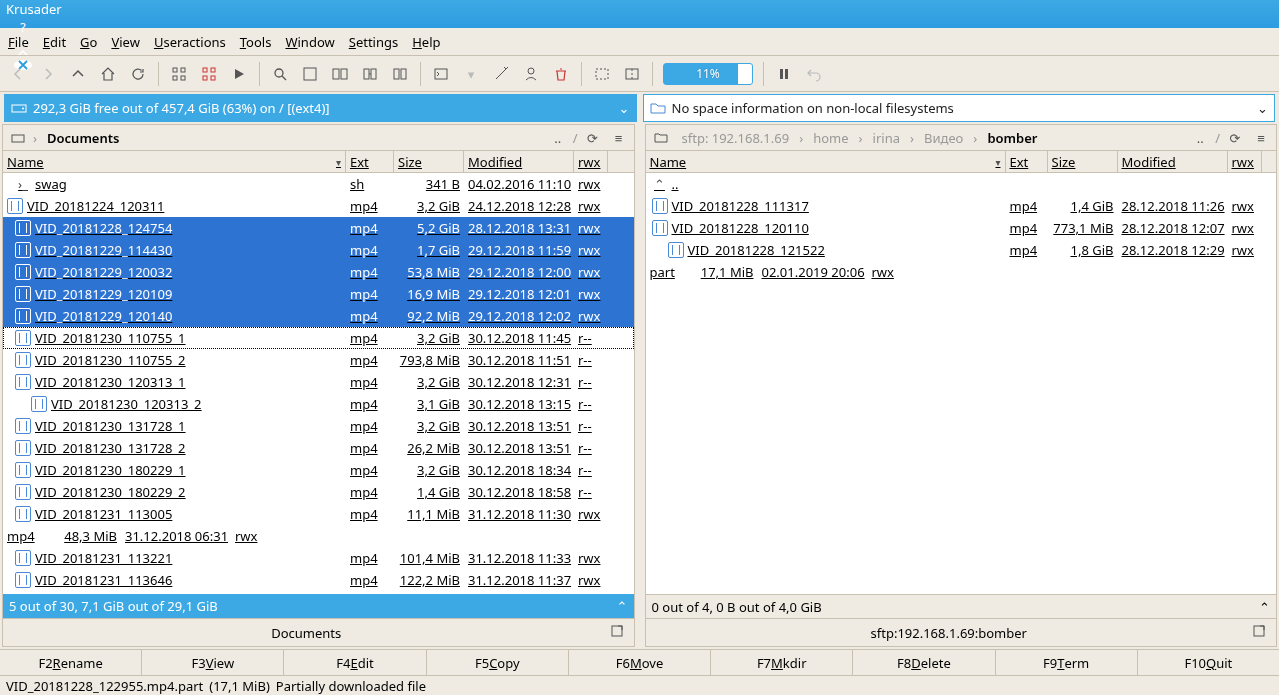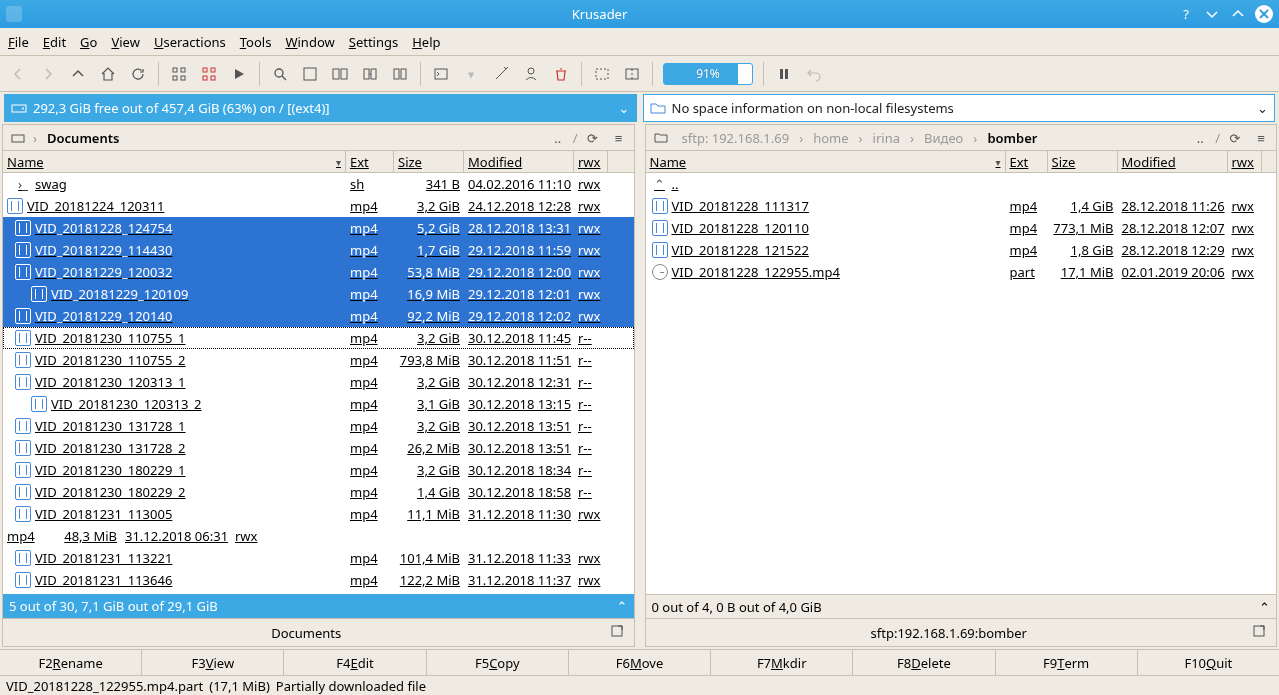--- a/index.html
+++ b/index.html
@@ -1,18 +1,18 @@
 <!DOCTYPE html>
 <html><head>
 <meta charset="utf-8">
 <style>
 * { box-sizing: border-box; margin: 0; padding: 0; font-family: "Noto Sans", "Liberation Sans", sans-serif; font-size: 13px; }
 html, body { width: 1279px; height: 695px; overflow: hidden; background: #EFEBE2; }
 .window { width: 100%; height: 100%; display: flex; flex-direction: column; }
-.titlebar { background: linear-gradient(#3DA9E4, #2D9CE0); height: 28px; display: flex; align-items: center; color: #fff; padding: 0 6px; }
+.titlebar { background: linear-gradient(#3DA9E4, #2D9CE0); height: 28px; display: flex; align-items: flex-start; color: #fff; padding: 0 6px; flex-direction: column; }
 .titlebar .tb-icon { width:16px; height:16px; background:#fff3; border-radius:3px; margin-right:8px; }
 .titlebar .tb-title { flex:1; text-align:center; font-size:13px; }
 .titlebar .tb-btn { width:18px; height:18px; margin-left:8px; display:flex; align-items:center; justify-content:center; color:#fff; cursor:pointer; }
 .titlebar .tb-close { background:#fff; color:#2D9CE0; border-radius:50%; width:18px; height:18px; }
 .menubar { height:28px; display:flex; align-items:center; padding:0 8px; gap:14px; border-bottom:1px solid #C8C1B2; }
 .menubar span { cursor:pointer; }
 .menubar span u{text-decoration:underline;}
 .toolbar { height:36px; display:flex; align-items:center; padding:0 4px; gap:2px; border-bottom:1px solid #C8C1B2; }
 .tbtn { width:28px; height:28px; display:flex; align-items:center; justify-content:center; color:#555; border-radius:3px; cursor:pointer; }
 .tbtn.disabled{color:#bbb;}
@@ -211,21 +211,21 @@
       </div>
     <div class="tbtn">
         <svg width="16" height="16" viewBox="0 0 16 16">
           <rect x="2" y="3" width="12" height="10" stroke="currentColor" fill="none"></rect>
           <path d="M8 3 V13" stroke="currentColor" stroke-dasharray="2"></path>
         </svg>
       </div>
     <div class="tsep"></div>
     <div class="progress">
         <div class="fill"></div>
-        <div class="txt">91%</div>
+        <div class="txt">11%</div>
       </div>
     <div class="tsep"></div>
     <div class="tbtn">
         <svg width="14" height="14" viewBox="0 0 14 14">
           <rect x="3" y="2" width="3" height="10" fill="currentColor"></rect>
           <rect x="8" y="2" width="3" height="10" fill="currentColor"></rect>
         </svg>
       </div>
     <div class="tbtn disabled">
         <svg width="16" height="16" viewBox="0 0 16 16">
@@ -324,21 +324,21 @@
       <div class="cell" style="width:343px;padding-left:12px">
                 <span class="ficon video"></span>
                 <span>VID_20181229_120032</span>
               </div>
       <div class="cell" style="width:48px">mp4</div>
       <div class="cell r" style="width:70px">53,8 MiB</div>
       <div class="cell" style="width:110px">29.12.2018 12:00</div>
       <div class="cell" style="width:34px">rwx</div>
     </div>
             <div class="row sel">
-      <div class="cell" style="width:343px;padding-left:28px">
+      <div class="cell" style="width:343px;padding-left:12px">
                 <span class="ficon video"></span>
                 <span>VID_20181229_120109</span>
               </div>
       <div class="cell" style="width:48px">mp4</div>
       <div class="cell r" style="width:70px">16,9 MiB</div>
       <div class="cell" style="width:110px">29.12.2018 12:01</div>
       <div class="cell" style="width:34px">rwx</div>
     </div>
             <div class="row sel">
       <div class="cell" style="width:343px;padding-left:12px">
@@ -542,34 +542,30 @@
       <div class="cell" style="width:360px;padding-left:6px">
                 <span class="ficon video"></span>
                 <span>VID_20181228_120110</span>
               </div>
       <div class="cell" style="width:42px">mp4</div>
       <div class="cell r" style="width:70px">773,1 MiB</div>
       <div class="cell" style="width:110px">28.12.2018 12:07</div>
       <div class="cell" style="width:34px">rwx</div>
     </div>
             <div class="row">
-      <div class="cell" style="width:360px;padding-left:6px">
+      <div class="cell" style="width:360px;padding-left:22px">
                 <span class="ficon video"></span>
                 <span>VID_20181228_121522</span>
               </div>
       <div class="cell" style="width:42px">mp4</div>
       <div class="cell r" style="width:70px">1,8 GiB</div>
       <div class="cell" style="width:110px">28.12.2018 12:29</div>
       <div class="cell" style="width:34px">rwx</div>
     </div>
             <div class="row">
-      <div class="cell" style="width:360px;padding-left:6px">
-                <span class="ficon clock"></span>
-                <span>VID_20181228_122955.mp4</span>
-              </div>
       <div class="cell" style="width:42px">part</div>
       <div class="cell r" style="width:70px">17,1 MiB</div>
       <div class="cell" style="width:110px">02.01.2019 20:06</div>
       <div class="cell" style="width:34px">rwx</div>
     </div>
           </div>
       </div>
       <div class="statusline plain">
         <span>0 out of 4, 0 B out of 4,0 GiB</span>
           <span>⌃</span>

